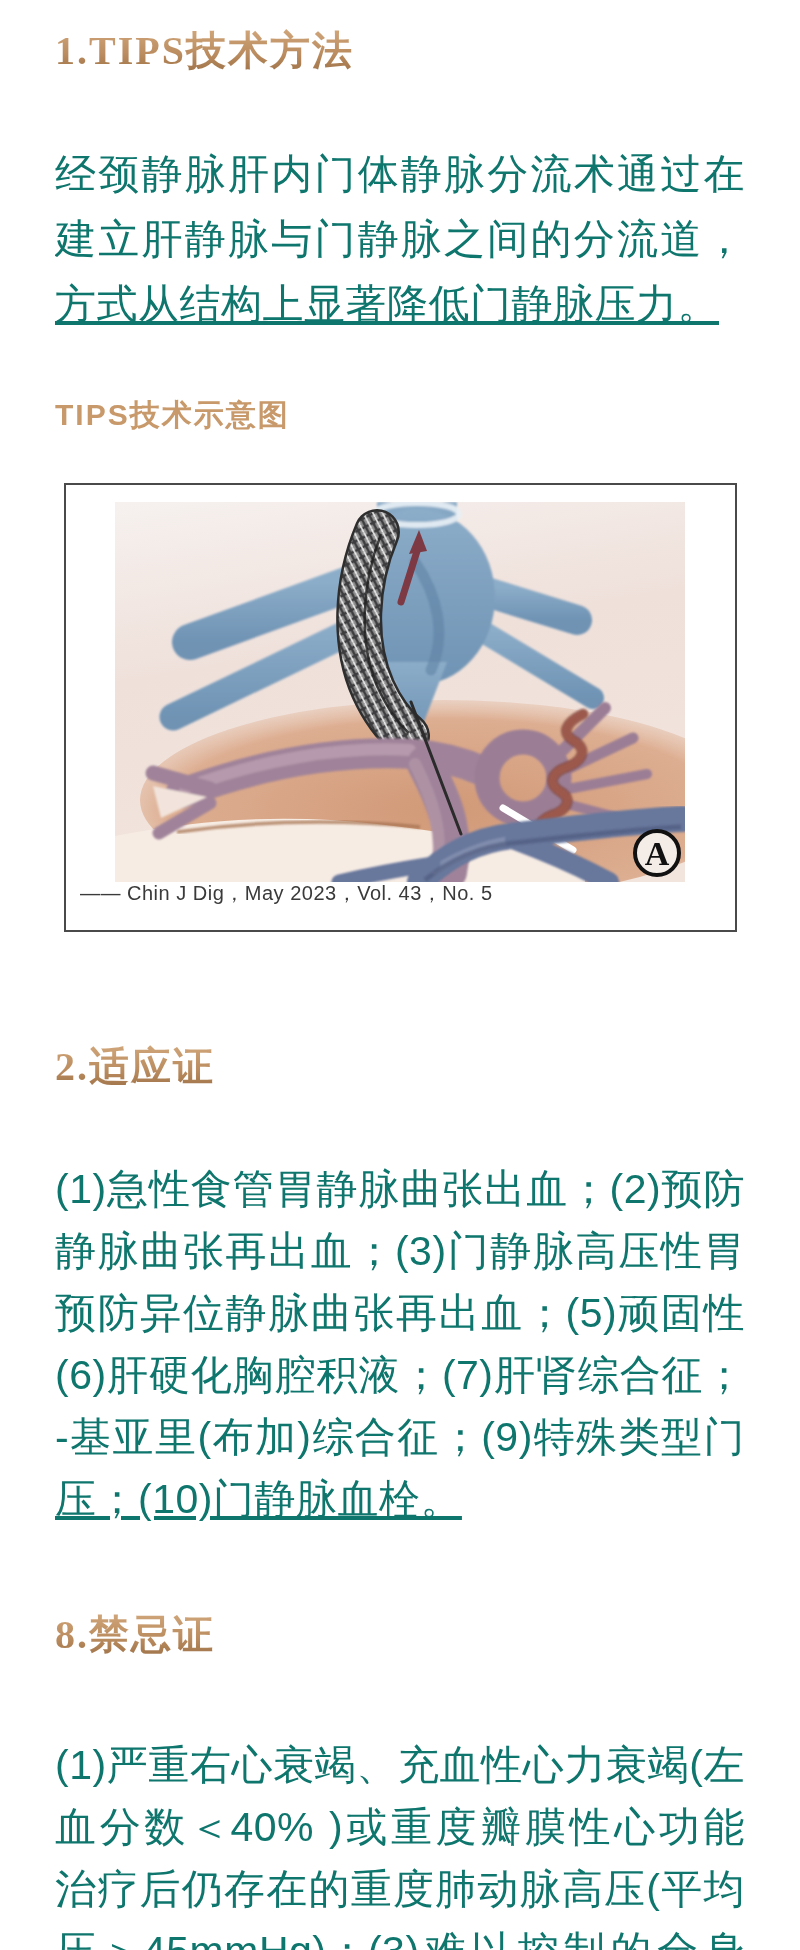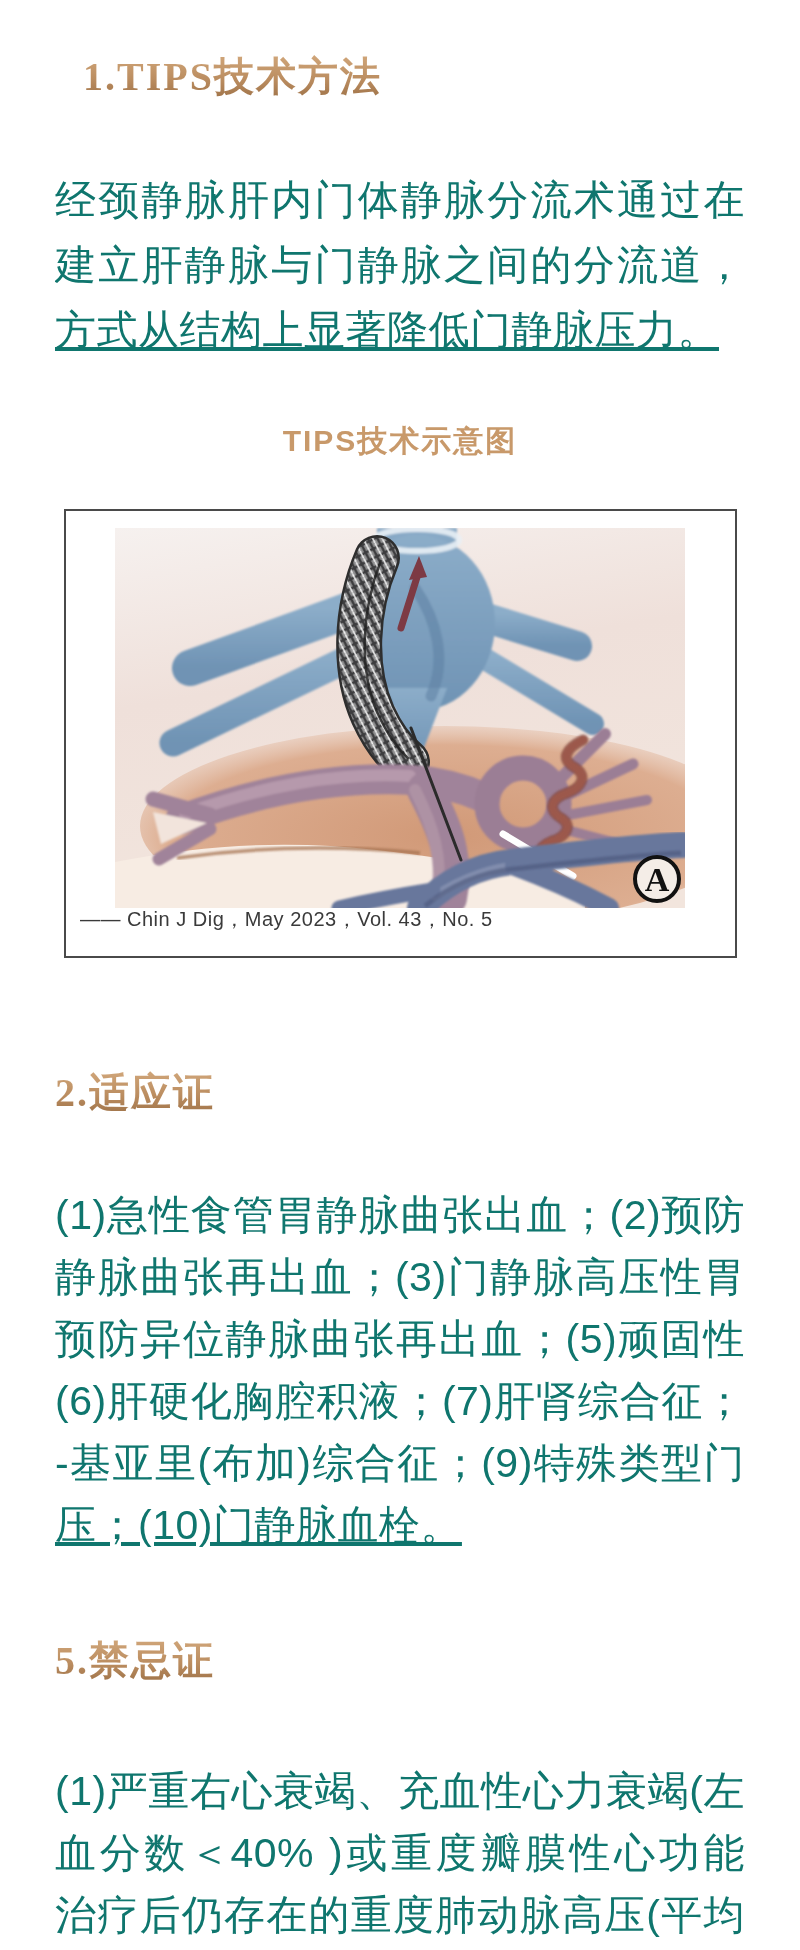--- a/index.html
+++ b/index.html
@@ -14,39 +14,39 @@
   .gold-heading{
     font-family:"Liberation Serif","DejaVu Serif",serif;
     font-weight:700;font-size:40px;line-height:48px;letter-spacing:2px;
     color:#b08455;
     background:linear-gradient(180deg,#d2a87c 0%,#bb8d60 55%,#9c7046 100%);
     -webkit-background-clip:text;background-clip:text;
     -webkit-text-fill-color:transparent;
     display:inline-block;
   }
   .h-row{margin:0;}
-  .h1-row{padding-top:26px;margin-left:28px;}
+  .h1-row{}
   .h2-row{margin-top:78px;}
   .h3-row{margin-top:48px;}
 
   
   .para{margin-top:40px;color:#0f766e;font-size:41px;}
   .para .line{
     width:690px;height:65px;line-height:65px;
     text-align:justify;text-align-last:justify;
     letter-spacing:0.5px;white-space:normal;overflow:hidden;
   }
   .para-tight .line{height:62px;line-height:62px;}
   .para .line.endline{text-align-last:left;text-decoration:underline;}
   .para2{margin-top:34px;}
   .para3{margin-top:42px;}
 
   
   .fig-caption{
-    margin-top:60px;text-align:center;
+    margin-top:60px;text-align:left;
     font-size:30px;line-height:36px;font-weight:700;
     color:#c8996a;letter-spacing:2px;
   }
 
   
   .figure-box{
     position:relative;margin-top:50px;margin-left:9px;
     width:673px;height:449px;box-sizing:border-box;
     border:2px solid #4a4a4a;background:#ffffff;
   }
@@ -176,21 +176,21 @@
   <div class="para para-tight para2">
     <div class="line">(1)急性食管胃静脉曲张出血；(2)预防食管胃</div>
     <div class="line">静脉曲张再出血；(3)门静脉高压性胃病；(5)</div>
     <div class="line">预防异位静脉曲张再出血；(5)顽固性腹水；</div>
     <div class="line">(6)肝硬化胸腔积液；(7)肝肾综合征；(8)巴德</div>
     <div class="line">-基亚里(布加)综合征；(9)特殊类型门静脉高</div>
     <div class="line endline">压；(10)门静脉血栓。</div>
   </div>
 
   <div class="h-row h3-row">
-    <h2 class="gold-heading">5.禁忌证</h2>
+    <h2 class="gold-heading">8.禁忌证</h2>
   </div>
   <div class="para para-tight para3">
     <div class="line">(1)严重右心衰竭、充血性心力衰竭(左心室射</div>
     <div class="line">血分数＜40% )或重度瓣膜性心功能不全；(2)</div>
     <div class="line">治疗后仍存在的重度肺动脉高压(平均肺动脉</div>
     <div class="line">压＞45mmHg)；(3)难以控制的全身感染或炎</div>
 
   </div>
 
 </div>

